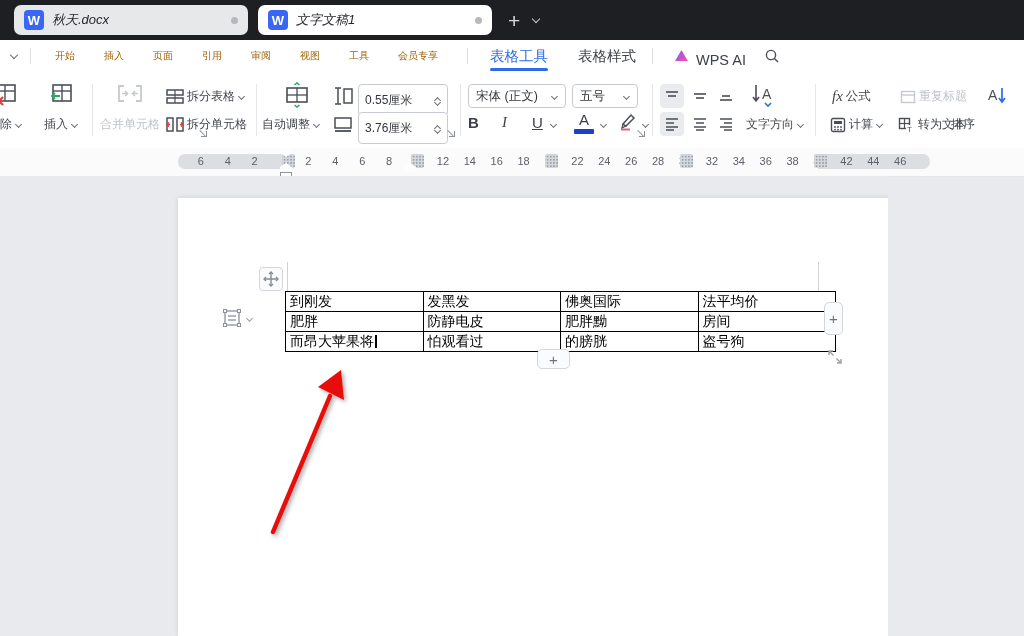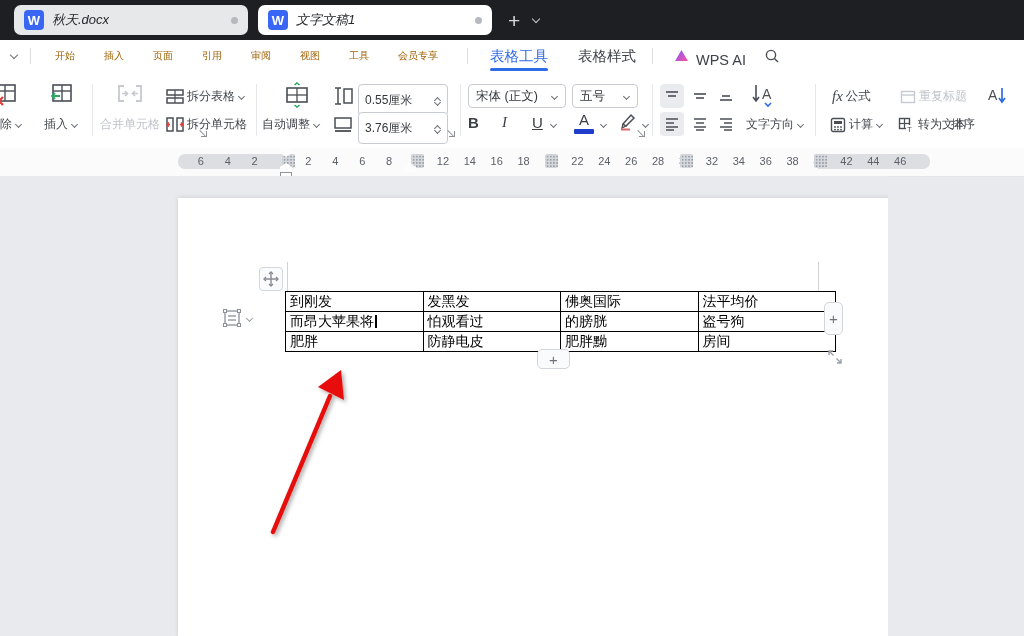--- a/index.html
+++ b/index.html
@@ -419,30 +419,30 @@
 
   <table class="doc">
       <tbody>
         <tr>
           <td>到刚发</td>
           <td>发黑发</td>
           <td>佛奥国际</td>
           <td>法平均价</td>
         </tr>
         <tr>
+          <td>肥胖</td>
+          <td>防静电皮</td>
+          <td>肥胖黝</td>
+          <td>房间</td>
+        </tr>
+        <tr>
           <td>而昂大苹果将<span class="caret"></span></td>
           <td>怕观看过</td>
           <td>的膀胱</td>
           <td>盗号狗</td>
-        </tr>
-        <tr>
-          <td>肥胖</td>
-          <td>防静电皮</td>
-          <td>肥胖黝</td>
-          <td>房间</td>
         </tr>
       </tbody>
     </table>
 
   <div class="abs" style="position:absolute;left:221px;top:131px;display:flex;align-items:center;gap:3px;">
     <svg class="ico" width="22" height="22" viewBox="0 0 22 22">
       <rect x="4" y="4" width="14" height="14" fill="none" stroke="#8d929a" stroke-width="1.3"></rect>
       <line x1="7" y1="9" x2="15" y2="9" stroke="#8d929a" stroke-width="1.3"></line>
       <line x1="7" y1="13" x2="15" y2="13" stroke="#8d929a" stroke-width="1.3"></line>
       <rect x="2.5" y="2.5" width="3" height="3" fill="#fff" stroke="#8d929a" stroke-width="1"></rect>

